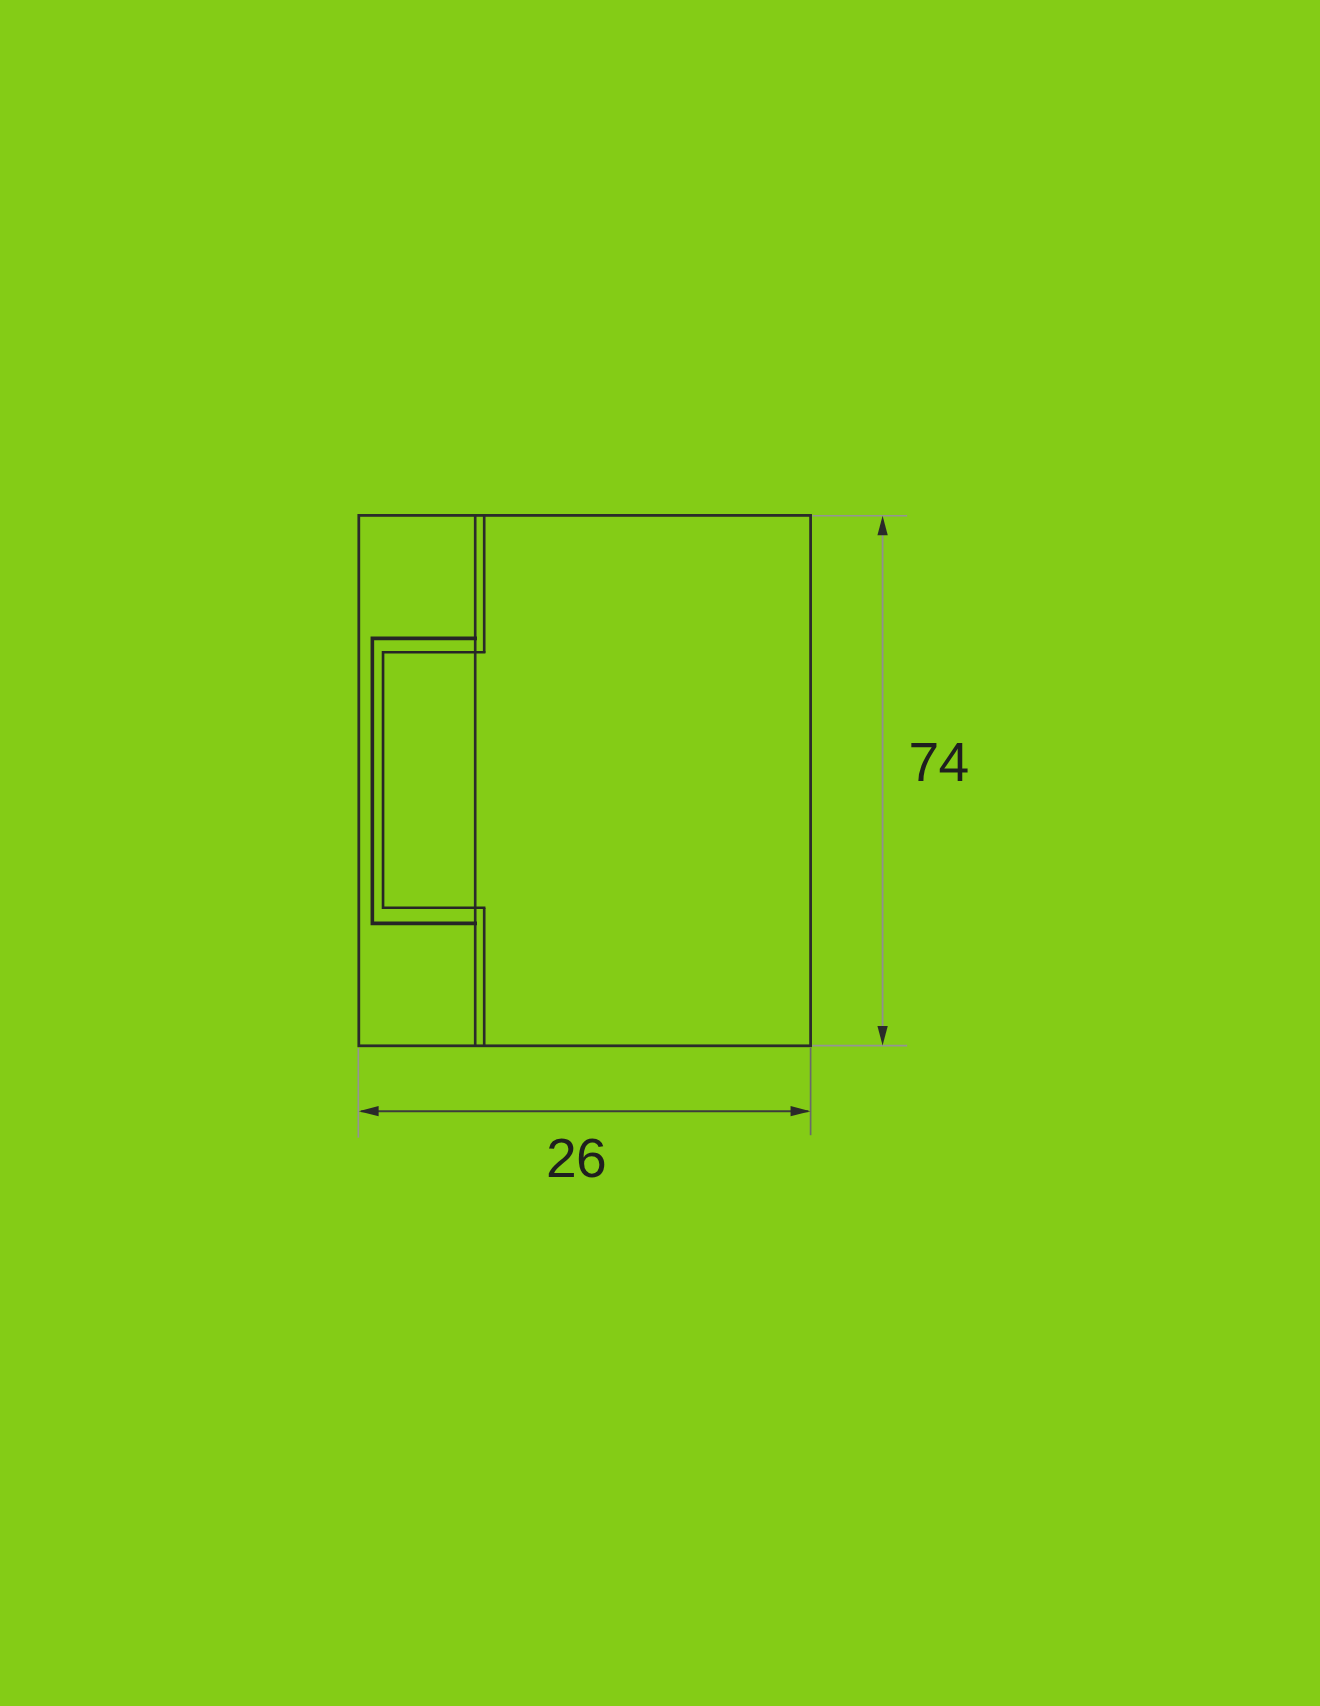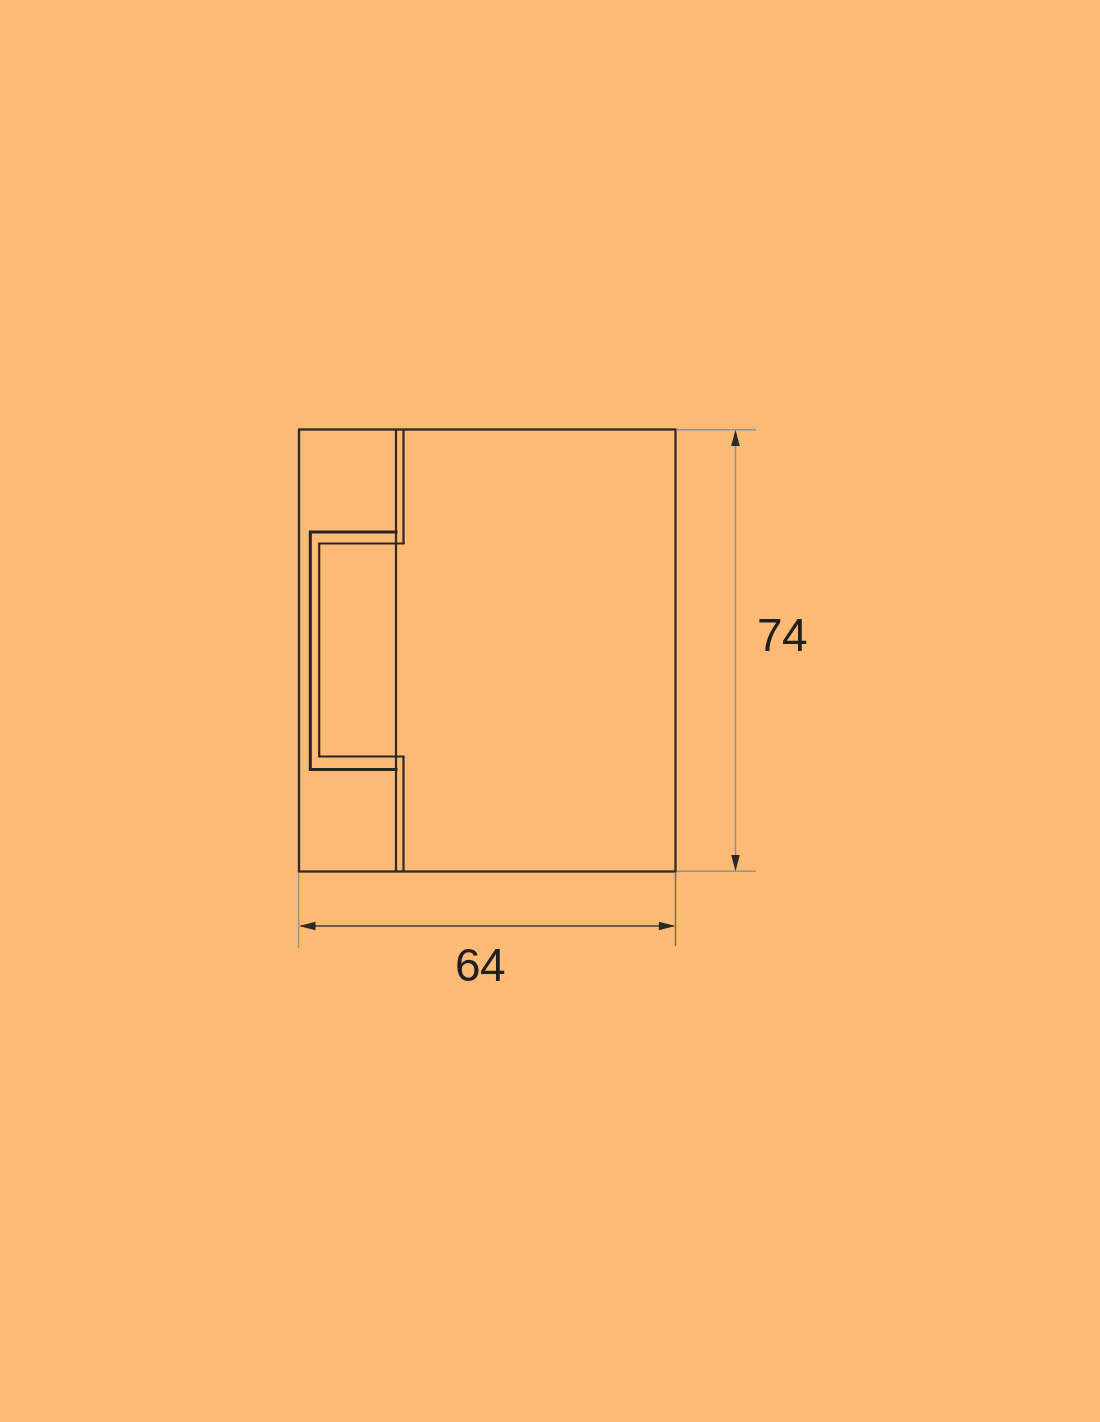--- a/index.html
+++ b/index.html
@@ -7,21 +7,21 @@
     padding: 0;
     background: #ffffff;
     width: 1100px;
     height: 1422px;
     font-family: "Liberation Sans", sans-serif;
   }
   #stage {
     position: relative;
     width: 1100px;
     height: 1422px;
-    background: #fdba74;
+    background: #84cc16;
     overflow: hidden;
   }
   #drawing-svg {
     position: absolute;
     left: 0;
     top: 0;
   }
   .dim-label {
     position: absolute;
     color: #1f1f1f;
@@ -68,15 +68,15 @@
     <line x1="298.6" y1="873.5" x2="298.6" y2="948" stroke="#949494" stroke-width="1.4"></line>
     <line x1="675.5" y1="873" x2="675.5" y2="946" stroke="#6a6a6a" stroke-width="1.4"></line>
 
     <line x1="301" y1="926" x2="673.5" y2="926" stroke="#3c3c3c" stroke-width="1.7"></line>
     <polygon points="299,926 315.5,921.7 315.5,930.3" fill="#2a2a2a"></polygon>
     <polygon points="675.3,926 658.8,921.7 658.8,930.3" fill="#2a2a2a"></polygon>
   </svg>
 
   <div id="height-label" class="dim-label">74</div>
 
-  <div id="width-label" class="dim-label">64</div>
+  <div id="width-label" class="dim-label">26</div>
 
 </div>
 
 </body></html>

